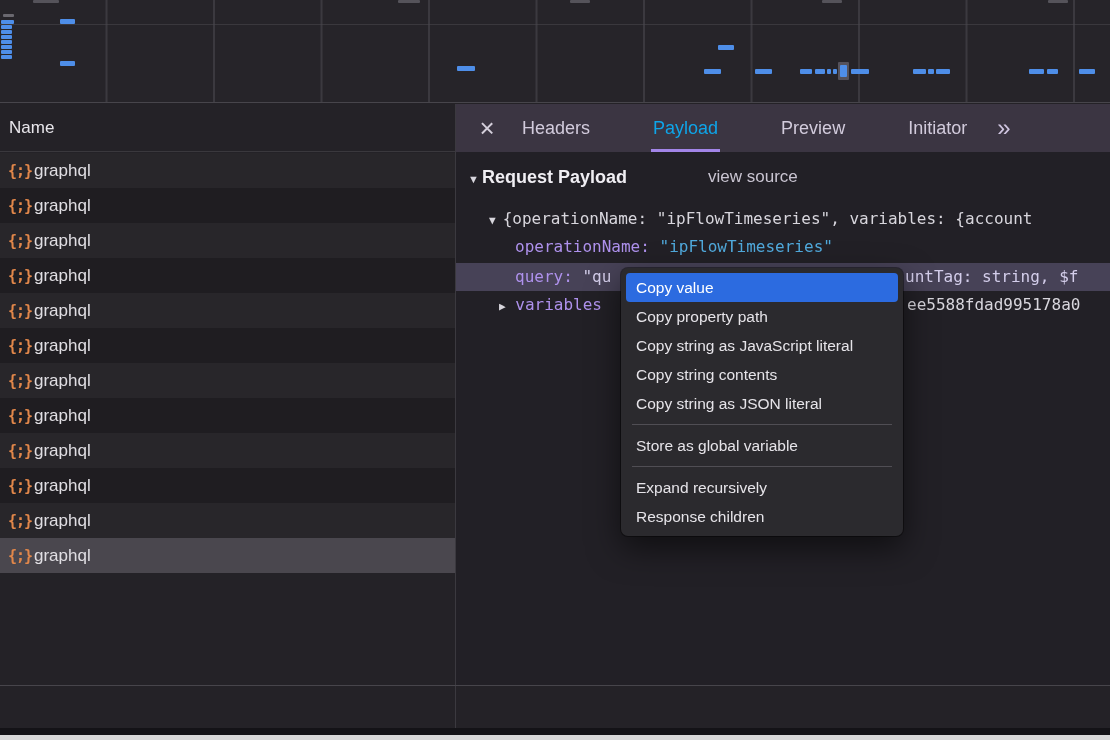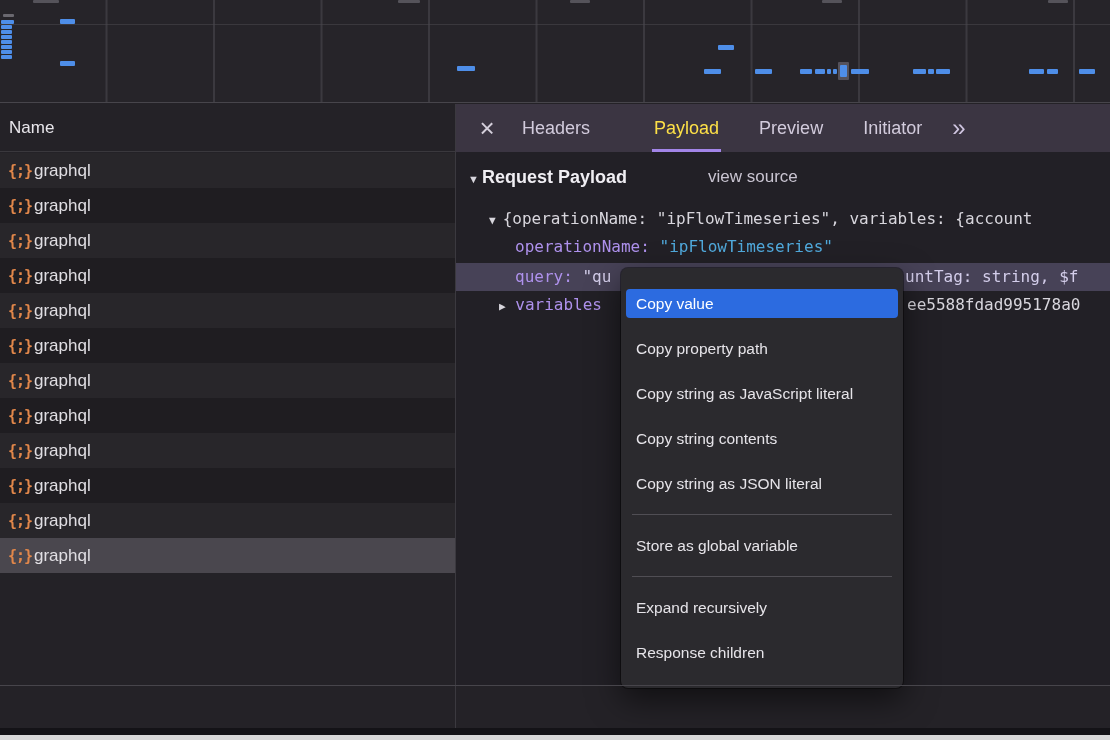--- a/index.html
+++ b/index.html
@@ -46,21 +46,21 @@
   }
   .close-x {
     width:18px; margin-left:22px; margin-right:24px; align-self:center;
     color:#d4cfdb; font-size:26px; line-height:18px; text-align:center; cursor:pointer;
   }
   .tab {
     align-self:stretch; display:flex; align-items:center; padding:0 2px;
     margin-right:36px; color:#d2cbdc; font-size:18px; position:relative; cursor:pointer;
     border-bottom:3px solid transparent; border-top:3px solid transparent;
   }
-  .tab.selected { color:#fde047; border-bottom-color:#a285e8;margin-left:24px; }
+  .tab.selected { color:#0ea5e9; border-bottom-color:#a285e8; }
   .more-tabs { align-self:center; color:#cfc5e0; font-size:24px; margin-left:-8px; cursor:pointer; }
   .payload-area { position:absolute; left:456px; top:152px; width:654px; height:533px; background:#222026; }
   
   .p-row { position:absolute; white-space:nowrap; }
   .tri { color:#d8d6dd; font-size:11px; }
   .section-head { left:468px; top:164px; height:26px; line-height:26px; }
   .section-title { color:#f0eef3; font-size:18px; font-weight:bold; margin-left:3px; }
   .view-source { position:absolute; left:708px; top:164px; height:26px; line-height:26px; color:#c9c4d1; font-size:17px; cursor:pointer; }
   .mono { font-family:"DejaVu Sans Mono", monospace; font-size:16px; }
   .preview-line { left:489px; top:206px; height:26px; line-height:26px; right:0; overflow:hidden; }
@@ -74,21 +74,21 @@
   .query-right { left:905px; top:263px; height:28px; line-height:28px; right:0; overflow:hidden; }
   .vars-row { left:499px; top:291px; height:28px; line-height:28px; }
   .vars-right { left:907px; top:291px; height:28px; line-height:28px; color:#d8d6dd; }
   
   .ctx-menu {
     position:absolute; left:621px; top:268px; width:282px;
     background:#2b2a2e; border-radius:7px; padding:5px 0;
     box-shadow:0 0 0 1px rgba(0,0,0,.4), 0 12px 32px rgba(0,0,0,.55);
   }
   .ctx-item {
-    height:29px; line-height:29px; margin:16px 5px; padding:0 10px;
+    height:29px; line-height:29px; margin:0 5px; padding:0 10px;
     color:#e6e4e9; font-size:15.5px; border-radius:4px; cursor:default;
   }
   .ctx-item.highlighted { background:#2c6be0; color:#ffffff; }
   .ctx-sep { height:1px; background:#504e54; margin:6px 11px; }
 </style>
 </head>
 <body>
 
 <div class="screen">
 
@@ -181,21 +181,21 @@
       </div>
       <div class="req-row even selected">
         <span class="req-icon">{;}</span>
         <span class="req-label">graphql</span>
       </div>
     </div>
   <div class="v-divider"></div>
 
   <div class="tabbar">
     <div class="close-x">×</div>
-    <div id="tabs-host" style="display:flex;">
+    <div id="tabs-host" style="display:flex;gap:23px;">
         <div class="tab">Headers</div>
         <div class="tab selected">Payload</div>
         <div class="tab">Preview</div>
         <div class="tab">Initiator</div>
       </div>
     <div class="more-tabs">»</div>
   </div>
 
   <div class="payload-area"></div>
 

